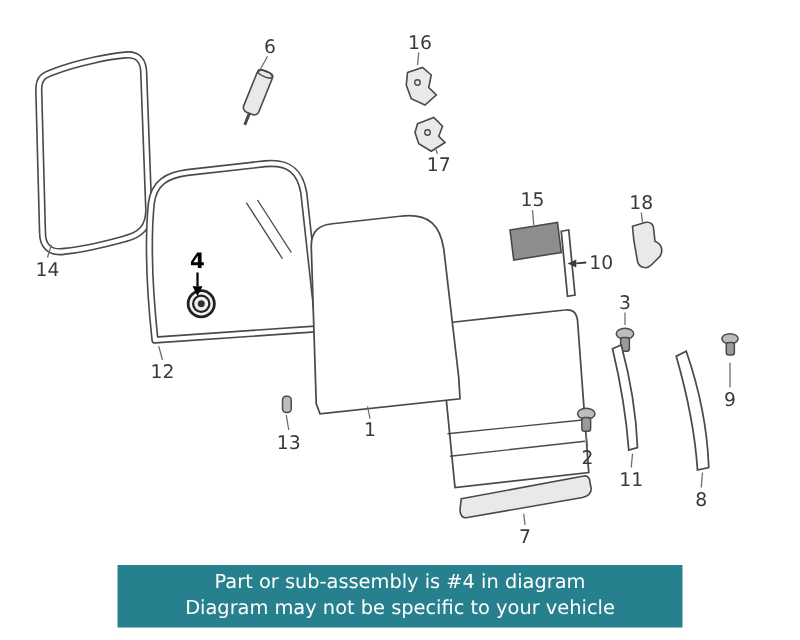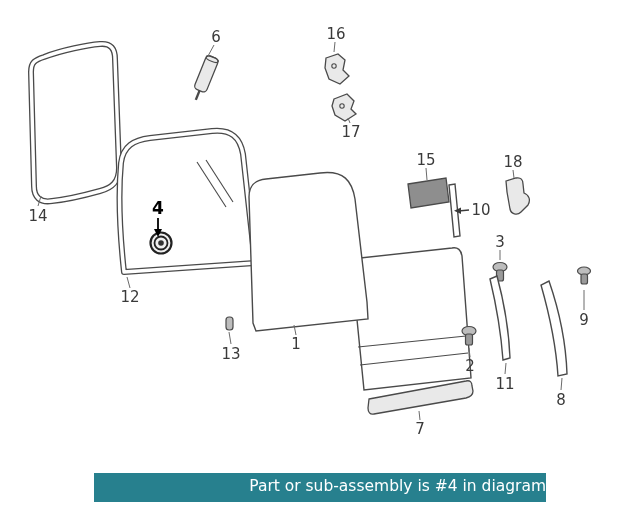--- a/index.html
+++ b/index.html
@@ -20,21 +20,21 @@
   svg .num{font:15px "DejaVu Sans",sans-serif;fill:var(--label);text-anchor:middle;}
   svg .num-bold{font:bold 17px "DejaVu Sans",sans-serif;fill:#000000;text-anchor:middle;}
   svg .fill-dark{fill:#8e8e8e;stroke:var(--line);stroke-width:1.3;}
   svg .fill-light{fill:#e9e9e9;stroke:var(--line);stroke-width:1.3;}
   svg .fill-mid{fill:#bdbdbd;stroke:var(--line);stroke-width:1.2;}
   svg .fill-stem{fill:#9a9a9a;stroke:var(--line);stroke-width:1.2;}
   svg .arrow{fill:#000000;stroke:none;}
   svg .arrow-gray{fill:#3a3a3a;stroke:none;}
   .banner{position:absolute;left:50%;bottom:10px;transform:translateX(-50%);
           width:452px;background:var(--banner-bg);color:var(--banner-fg);
-          text-align:right;font-size:15.5px;line-height:21px;padding:3px 0 5px;}
+          text-align:center;font-size:15.5px;line-height:21px;padding:3px 0 5px;}
 </style>
 </head>
 <body>
 
 <div class="page">
 
   <svg width="640" height="450" viewBox="0 0 640 450">
 
     <g>
       <path class="tube" d="M 44,57 C 62,50 88,45 100,44 C 111,43 115,49 115,59 L 119,168 C 119,182 112,188 100,191 C 82,196 62,200 52,201 C 40,203 34,197 34,186 L 31,72 C 31,62 35,60 44,57 Z"></path>
@@ -158,15 +158,16 @@
     <g>
       <path class="fill-light" d="M 369,399 L 466,381 C 470,380 472,382 472,386 L 473,391 C 473,395 470,397 466,398 L 374,414 C 370,415 368,412 368,408 Z"></path>
       <line class="leader" x1="420" y1="420" x2="419" y2="411"></line>
       <text class="num" x="420" y="434">7</text>
     </g>
 
   </svg>
 
   <div class="banner">
     <div>Part or sub-assembly is #4 in diagram</div>
+    <div>Diagram may not be specific to your vehicle</div>
   </div>
 
 </div>
 
 </body></html>

